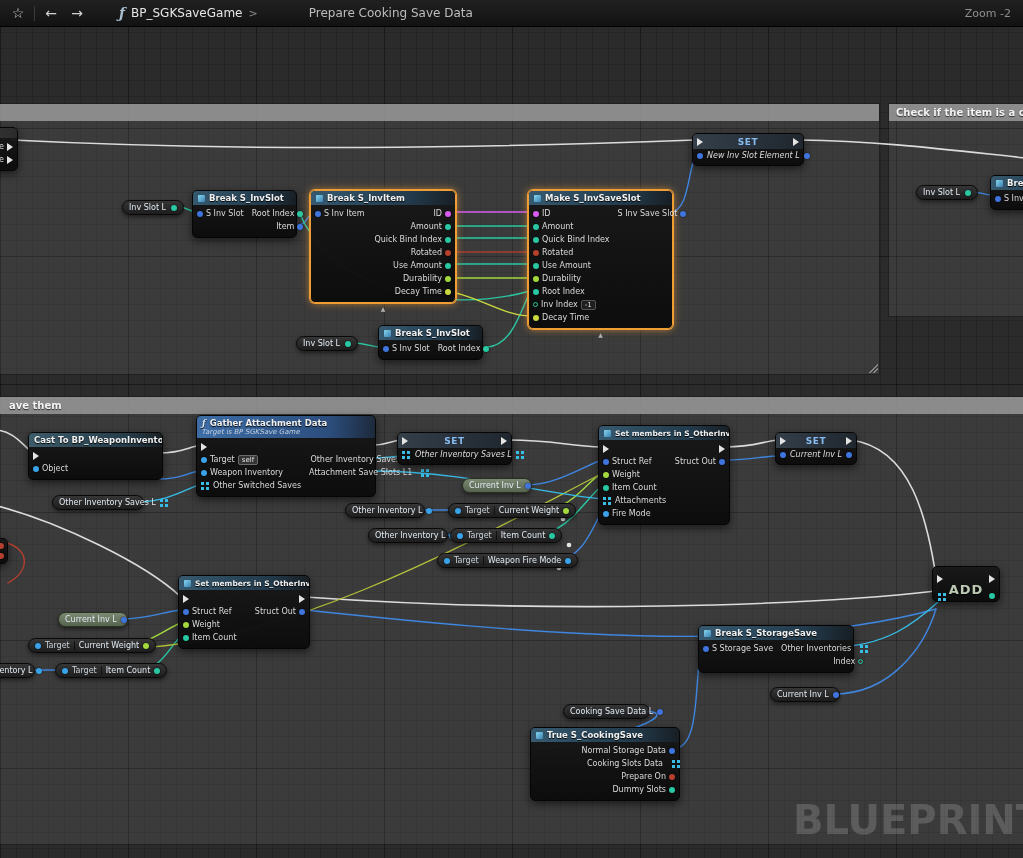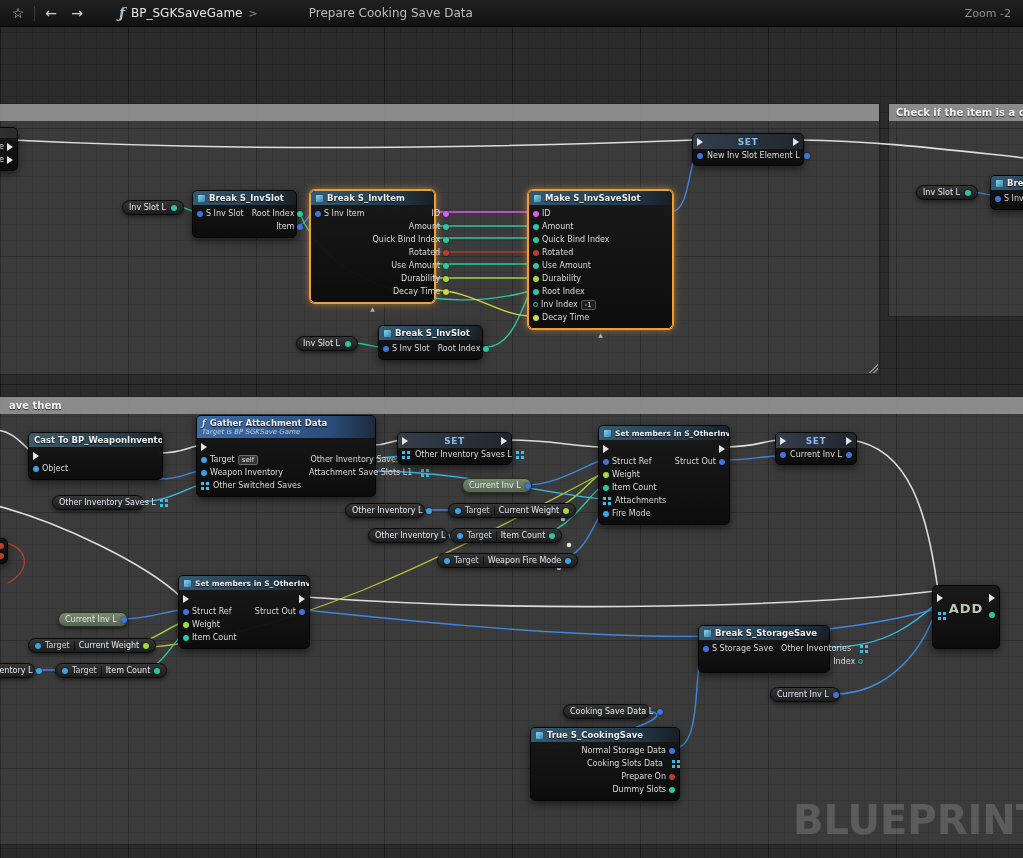--- a/index.html
+++ b/index.html
@@ -65,21 +65,21 @@
   .hicon { width:7px; height:7px; flex:0 0 auto; border-radius:1px;
     background:linear-gradient(135deg,#86d8f2,#3a7fae); }
 
   .hdr-set { height:15px; display:flex; align-items:center; justify-content:space-between;
     padding:0 4px; background:linear-gradient(90deg,#343f4a,#1f262e);
     border-radius:4px 4px 0 0; }
   .set-title { flex:1; text-align:center; color:#86baf1; font-size:9px; font-weight:bold;
     letter-spacing:.5px; }
   .setrow { display:flex; align-items:center; gap:4px; padding:2px 4px 5px; font-size:8px;
     color:#dcdcdc; white-space:nowrap; }
-  .setrow .lbl { flex:1; text-align:center; }
+  .setrow .lbl { flex:1; text-align:center;font-style:italic; }
 
   .body { display:flex; justify-content:space-between; padding:2px 0 4px; }
   .col { display:flex; flex-direction:column; }
   .col.l { align-items:flex-start; }
   .col.r { align-items:flex-end; margin-left:auto; }
   .pin { height:13px; display:flex; align-items:center; gap:3px; padding:0 4px;
     font-size:8px; color:#dadada; white-space:nowrap; }
   .pin.r { flex-direction:row-reverse; }
   .dot { width:6px; height:6px; border-radius:50%; flex:0 0 auto;
     box-shadow:0 0 2px rgba(0,0,0,.8); }
@@ -239,21 +239,21 @@
             <span>Root Index</span>
             </div>
           <div class="pin r">
             <span class="dot" style="background:var(--c-struct)"></span>
             <span>Item</span>
             </div>
         </div>
       </div>
     </div>
 
-    <div class="node sel" style="left:310px;top:190px;width:125px">
+    <div class="node sel" style="left:310px;top:190px;width:146px">
       <div class="hdr hdr-struct">
         <span class="hicon"></span>
         <span>Break S_InvItem</span>
         </div>
       <div class="body">
         <div class="col l">
           <div class="pin">
             <span class="dot" style="background:var(--c-struct)"></span>
             <span>S Inv Item</span>
             </div>
@@ -328,20 +328,26 @@
             <span>Root Index</span>
             </div>
           <div class="pin">
             <span class="dot" style="background:transparent;border:1.5px solid var(--c-int);width:5px;height:5px"></span>
             <span>Inv Index</span>
             <span class="vbox num">-1</span>
             </div>
           <div class="pin">
             <span class="dot" style="background:var(--c-decay)"></span>
             <span>Decay Time</span>
+            </div>
+        </div>
+        <div class="col r">
+          <div class="pin r">
+            <span class="dot" style="background:var(--c-struct)"></span>
+            <span>S Inv Save Slot</span>
             </div>
         </div>
       </div>
       <div class="collapse">▲</div>
     </div>
 
     <div class="node" style="left:692px;top:133px;width:112px">
       <div class="hdr-set">
         <span class="exec"></span>
         <span class="set-title">SET</span>
@@ -547,29 +553,29 @@
             <span class="exec"></span>
             </div>
           <div class="pin r">
             <span class="dot" style="background:var(--c-struct)"></span>
             <span>Struct Out</span>
             </div>
         </div>
       </div>
     </div>
 
-    <div class="node addnode" style="left:932px;top:585px;width:68px;height:64px">
+    <div class="node addnode" style="left:932px;top:566px;width:68px;height:36px">
       <span class="exec" style="position:absolute;left:4px;top:8px"></span>
       <span class="exec" style="position:absolute;right:4px;top:8px"></span>
       <span class="grid-ic" style="color:var(--c-array);position:absolute;left:5px;top:26px;margin:0"></span>
       <span class="dot" style="background:var(--c-int);position:absolute;right:4px;top:26px"></span>
       <div class="add-label">ADD</div>
     </div>
 
-    <div class="node" style="left:698px;top:625px;width:132px">
+    <div class="node" style="left:698px;top:625px;width:156px">
       <div class="hdr hdr-struct">
         <span class="hicon"></span>
         <span>Break S_StorageSave</span>
         </div>
       <div class="body">
         <div class="col l">
           <div class="pin">
             <span class="dot" style="background:var(--c-struct)"></span>
             <span>S Storage Save</span>
             </div>

